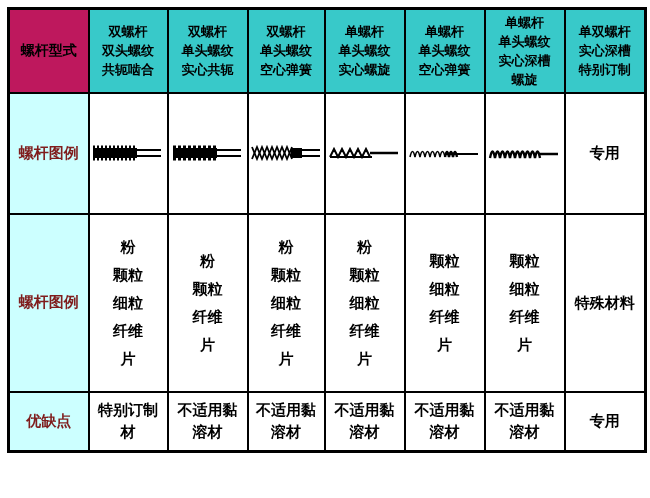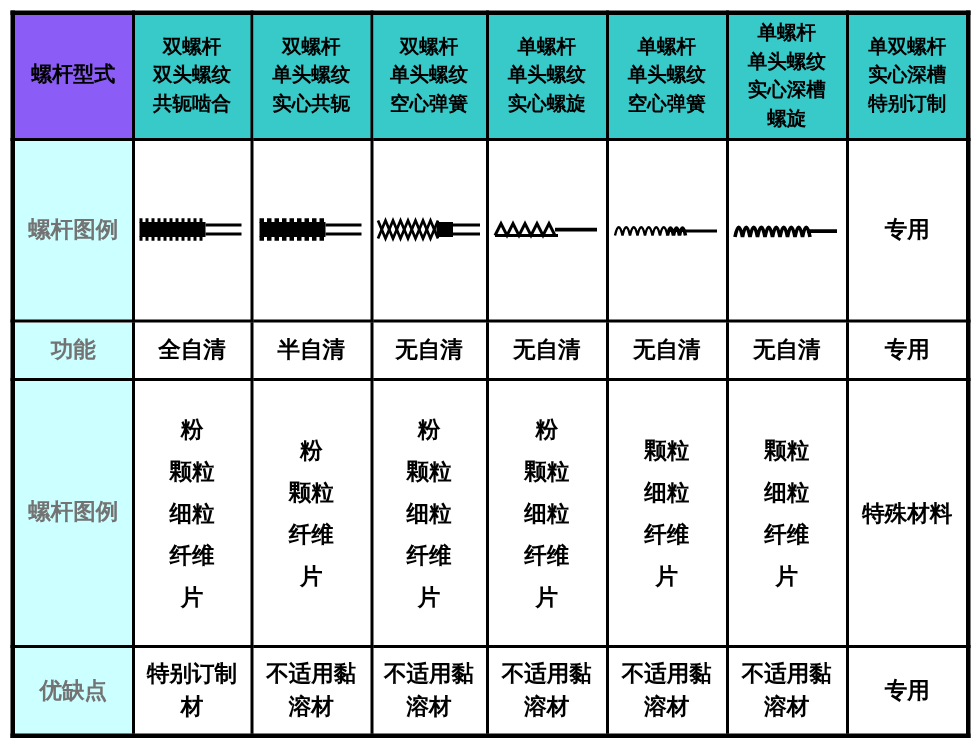--- a/index.html
+++ b/index.html
@@ -20,22 +20,22 @@
     border: 2px solid #000000;
     text-align: center;
     vertical-align: middle;
     white-space: pre-line;
     overflow: hidden;
     padding: 1px;
   }
   
   tr.header-row td { background: #38C9C9; font-size: 13px; line-height: 19px; height: 84px; }
   
-  td.row-header { background: #CCFFFF; color: #737373; font-size: 15px; }
-  tr.header-row td.corner-cell { background: #8b5cf6; color: #000000; font-size: 14px; }
+  td.row-header { background: #CCFFFF; color: #7f1d1d; font-size: 15px; }
+  tr.header-row td.corner-cell { background: #be185d; color: #000000; font-size: 14px; }
   
   tr.illustration-row td { height: 121px; background: #ffffff; font-size: 15px; }
   tr.function-row td { height: 39px; background: #ffffff; font-size: 15px; }
   tr.materials-row td { height: 178px; background: #ffffff; font-size: 15px; line-height: 28px; }
   tr.proscons-row td { height: 60px; background: #ffffff; font-size: 15px; line-height: 22px; }
   tr.illustration-row td.row-header,
   tr.function-row td.row-header,
   tr.materials-row td.row-header,
   tr.proscons-row td.row-header { background: #CCFFFF; line-height: 21px; }
   .screw-svg { display: block; margin: 0 auto; }
@@ -128,30 +128,20 @@
       </td>
       <td>
         <svg class="screw-svg" width="74" height="24" viewBox="0 0 74 24">
           <path d="M2 17 Q4.5 4 7 17 Q9.5 4 12 17 Q14.5 4 17 17 Q19.5 4 22 17 Q24.5 4 27 17 Q29.5 4 32 17 Q34.5 4 37 17 Q39.5 4 42 17 Q44.5 4 47 17 Q49.5 4 52 17" fill="none" stroke="#000" stroke-width="2.4"></path>
           <line x1="50" y1="13" x2="70" y2="13" stroke="#000" stroke-width="2.5"></line>
         </svg>
       </td>
       <td>专用</td>
     </tr>
 
-    <tr class="function-row">
-      <td class="row-header">功能</td>
-      <td>全自清</td>
-      <td>半自清</td>
-      <td>无自清</td>
-      <td>无自清</td>
-      <td>无自清</td>
-      <td>无自清</td>
-      <td>专用</td>
-    </tr>
 
     <tr class="materials-row">
       <td class="row-header">螺杆图例</td>
       <td>粉
 颗粒
 细粒
 纤维
 片</td>
       <td>粉
 颗粒

